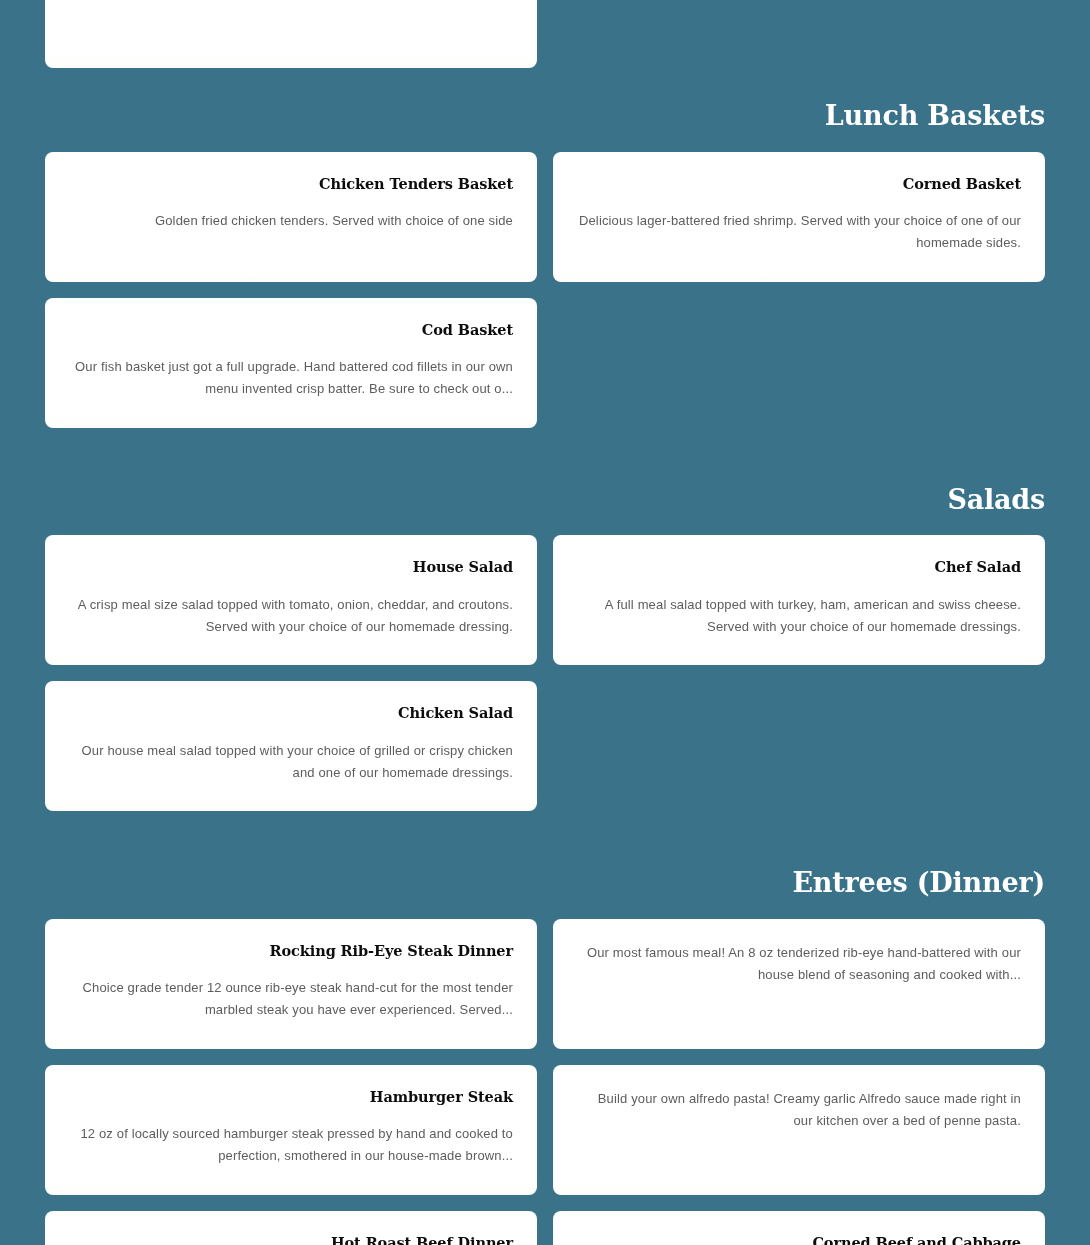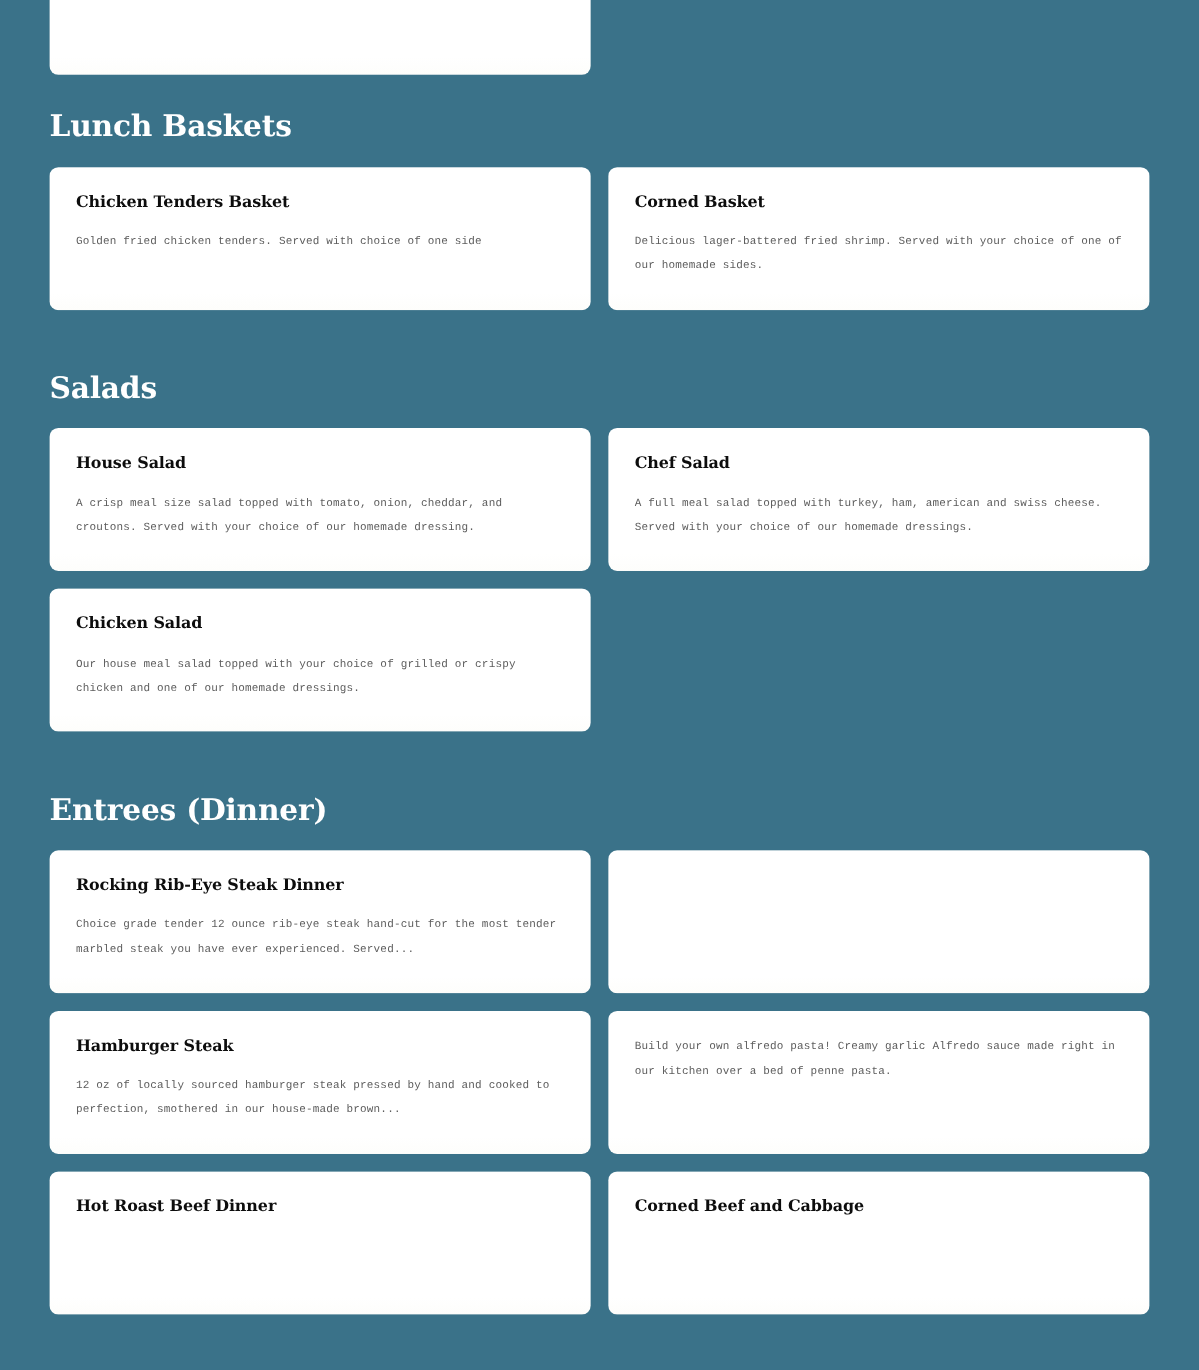--- a/index.html
+++ b/index.html
@@ -14,20 +14,21 @@
     background: #3a7289;
     font-family: "Liberation Sans", sans-serif;
     -webkit-font-smoothing: antialiased;
   }
 
   .page {
     position: relative;
     width: 1090px;
     height: 1245px;
     overflow: hidden;
+    text-align: right;
   }
 
   .content {
     position: absolute;
     left: 45px;
     top: 0;
     width: 1000px;
   }
 
   
@@ -61,23 +62,23 @@
     font-family: "DejaVu Serif", "Liberation Serif", serif;
     font-weight: 700;
     font-size: 14.5px;
     line-height: 1.2;
     color: #0d0d0d;
     letter-spacing: -0.1px;
     margin-bottom: 18px;
   }
 
   .card-desc {
-    font-family: Liberation Mono, monospace;
+    font-family: Liberation Sans, sans-serif;
     font-weight: 400;
-    font-size: 10px;
+    font-size: 13px;
     line-height: 22px;
     color: #5d5d5d;
     letter-spacing: 0.15px;
     max-height: 44px;
     overflow: hidden;
   }
 
   
   .partial-top {
     position: absolute;
@@ -114,20 +115,24 @@
 
     <div class="card-grid">
       <div class="card">
         <div class="card-title">Chicken Tenders Basket</div>
         <div class="card-desc">Golden fried chicken tenders. Served with choice of one side</div>
       </div>
       <div class="card">
         <div class="card-title">Corned Basket</div>
         <div class="card-desc">Delicious lager-battered fried shrimp. Served with your choice of one of our homemade sides.</div>
       </div>
+      <div class="card">
+        <div class="card-title">Cod Basket</div>
+        <div class="card-desc">Our fish basket just got a full upgrade. Hand battered cod fillets in our own menu invented crisp batter. Be sure to check out o...</div>
+      </div>
     </div>
 
     <div class="spacer-section-gap"></div>
     <h2 class="section-heading">Salads</h2>
     <div class="spacer-heading-bot"></div>
 
     <div class="card-grid">
       <div class="card">
         <div class="card-title">House Salad</div>
         <div class="card-desc">A crisp meal size salad topped with tomato, onion, cheddar, and croutons. Served with your choice of our homemade dressing.</div>
@@ -145,20 +150,21 @@
     <div class="spacer-section-gap"></div>
     <h2 class="section-heading">Entrees (Dinner)</h2>
     <div class="spacer-heading-bot"></div>
 
     <div class="card-grid">
       <div class="card">
         <div class="card-title">Rocking Rib-Eye Steak Dinner</div>
         <div class="card-desc">Choice grade tender 12 ounce rib-eye steak hand-cut for the most tender marbled steak you have ever experienced. Served...</div>
       </div>
       <div class="card">
+        <div class="card-desc">Our most famous meal! An 8 oz tenderized rib-eye hand-battered with our house blend of seasoning and cooked with...</div>
       </div>
       <div class="card">
         <div class="card-title">Hamburger Steak</div>
         <div class="card-desc">12 oz of locally sourced hamburger steak pressed by hand and cooked to perfection, smothered in our house-made brown...</div>
       </div>
       <div class="card">
         <div class="card-desc">Build your own alfredo pasta! Creamy garlic Alfredo sauce made right in our kitchen over a bed of penne pasta.</div>
       </div>
       <div class="card">
         <div class="card-title">Hot Roast Beef Dinner</div>

